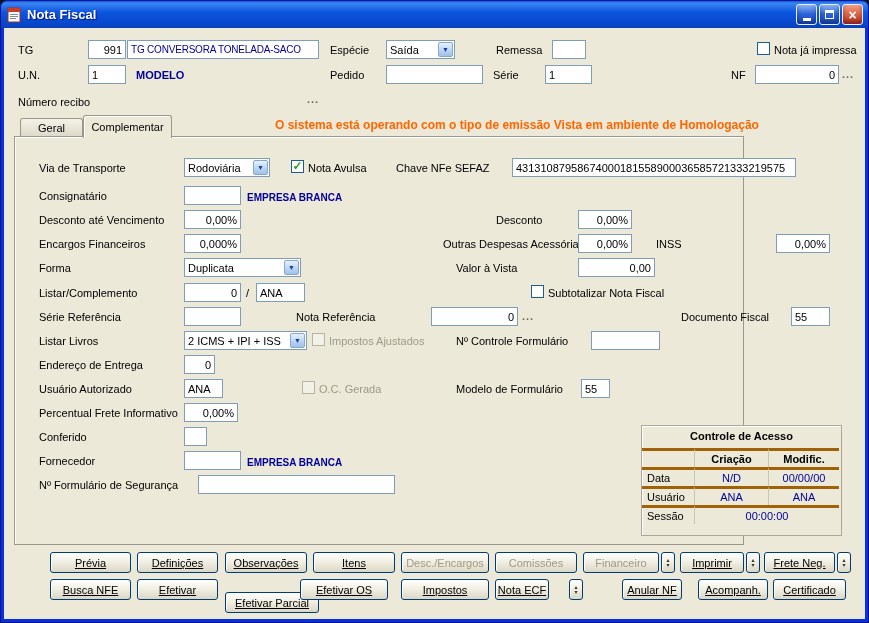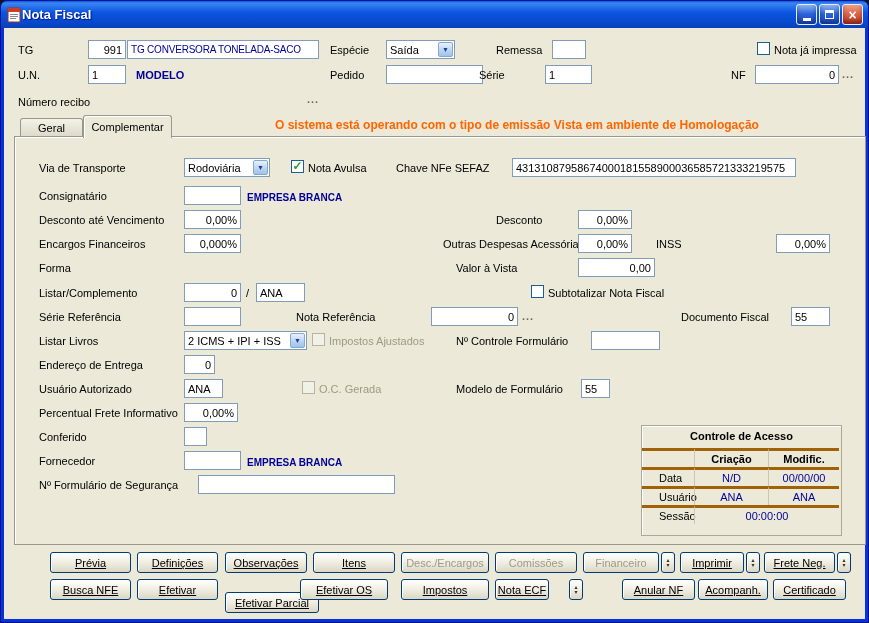--- a/index.html
+++ b/index.html
@@ -1,21 +1,21 @@
 <!DOCTYPE html>
 <html><head>
 <meta charset="utf-8">
 <style>
   *{box-sizing:border-box;margin:0;padding:0}
   html,body{width:869px;height:623px}
   body{background:#14141c;font-family:"Liberation Sans",sans-serif;font-size:11px;color:#000;position:relative;overflow:hidden}
 
   .window{position:absolute;inset:0;display:flex;flex-direction:column;border-radius:7px 7px 2px 2px;overflow:hidden;background:#0831D9;border:1px solid #00138C}
   .titlebar{height:27px;display:flex;align-items:center;padding:0 5px;background:linear-gradient(180deg,#0A59E8 0%,#3A86F2 8%,#0C55E0 42%,#0646C8 88%,#0A3FB4 100%)}
-  .title-text{color:#fff;font-weight:bold;font-size:13px;text-shadow:1px 1px 1px #00138C}
+  .title-text{color:#fff;font-weight:bold;font-size:13px;margin-left:5px;text-shadow:1px 1px 1px #00138C}
   .tb-spacer{flex:1}
   .tbtn{width:21px;height:21px;border-radius:3px;border:1px solid #E6EEFC;margin-left:2px;color:#fff;display:flex;align-items:center;justify-content:center;background:linear-gradient(180deg,#8CB4F4,#2B62D8 48%,#1C4CC0);box-shadow:inset 0 -3px 4px rgba(0,0,40,.35);cursor:default}
   .tbtn.close{background:linear-gradient(180deg,#F0A088,#DD6244 48%,#C03318)}
   .min-bar{width:8px;height:3px;background:#fff;margin-top:9px}
   .restore-sq{width:9px;height:9px;border:1px solid #fff;border-top:3px solid #fff}
   .close-x{font-size:14px;font-weight:bold;line-height:1}
 
   .client{flex:1;margin:0 3px 3px 3px;background:#ECE9D8;position:relative;font-size:11px}
 
   .lbl{position:absolute;white-space:nowrap;line-height:13px}
@@ -35,29 +35,29 @@
   .cb .tick{display:none;color:#21A121;font-weight:bold;font-size:12px;line-height:1;margin-top:-1px}
   .cb.checked .tick{display:block}
   .cb.disabled{border-color:#B8B4A2;background:#F2F1E8}
 
   .dots{position:absolute;color:#6a675a;font-weight:bold;letter-spacing:1px;cursor:default;line-height:10px}
 
   .tab{position:absolute;border:1px solid #9A988C;border-bottom:none;border-radius:3px 3px 0 0;display:flex;align-items:center;justify-content:center;background:linear-gradient(180deg,#F4F2E8,#DDD9C8);cursor:default}
   .tab.active{z-index:3;background:#ECE9D8;box-shadow:inset 1px 1px 0 #fff}
   .status{position:absolute;color:#FF6600;font-weight:bold;font-size:12px;text-align:center;white-space:nowrap}
 
-  .panel{position:absolute;left:10px;top:108px;width:852px;height:409px;background:#ECE9D8;border:1px solid #9A988C;box-shadow:inset 1px 1px 0 #fff;z-index:2}
+  .panel{position:absolute;left:10px;top:108px;width:730px;height:409px;background:#ECE9D8;border:1px solid #9A988C;box-shadow:inset 1px 1px 0 #fff;z-index:2}
 
   .gbox{position:absolute;left:626px;top:288px;width:201px;height:111px;border:1px solid #ACA899;box-shadow:inset 1px 1px 0 #fff;background:#ECE9D8}
   .gbox .gtitle{font-weight:bold;text-align:center;padding-top:4px;height:22px}
   .acc-grid{display:grid;grid-template-columns:52px 74px 71px}
   .acc-cell{height:19px;display:flex;align-items:center;justify-content:center;border-top:3px solid #a16207;white-space:nowrap}
   .acc-cell.c2,.acc-cell.c3{border-left:1px solid #C9C6B4}
   .acc-cell.h{font-weight:bold}
-  .acc-cell.l{justify-content:flex-start;padding-left:17px}
+  .acc-cell.l{justify-content:flex-start;padding-left:5px}
   .acc-cell.v{color:#00009B}
   .acc-cell.span2{grid-column:2/4}
 
   .btn{position:absolute;height:21px;border:1px solid #003C74;border-radius:3px;background:linear-gradient(180deg,#FFFFFF,#F2F0E4 45%,#DBD7C6);display:flex;align-items:center;justify-content:center;font-size:11px;cursor:default;box-shadow:inset 1px 1px 0 rgba(255,255,255,.9)}
   .btn span{text-decoration:underline;white-space:nowrap}
   .btn.disabled span{text-decoration:none;color:#9D9A84}
   .btn.narrow{flex-direction:column;padding:0}
   .btn.narrow span{text-decoration:none;font-size:6px;line-height:5px;color:#333}
 </style>
 </head>
@@ -99,21 +99,21 @@
     <span class="lbl" style="left:492px;top:16px">Remessa</span>
     <input class="field" style="left: 548px; top: 12px; width: 34px;">
     <span class="cb" style="left:753px;top:14px"></span>
     <span class="lbl" style="left:770px;top:16px">Nota já impressa</span>
 
     <span class="lbl" style="left:14px;top:41px">U.N.</span>
     <input class="field" style="left: 84px; top: 37px; width: 38px;" value="1">
     <span class="lbl navy" style="left:132px;top:41px">MODELO</span>
     <span class="lbl" style="left:326px;top:41px">Pedido</span>
     <input class="field" style="left: 382px; top: 37px; width: 97px;">
-    <span class="lbl" style="left:475px;top:41px">Série</span>
+    <span class="lbl" style="left:489px;top:41px">Série</span>
     <input class="field" style="left: 541px; top: 37px; width: 47px;" value="1">
     <span class="lbl" style="left:727px;top:41px">NF</span>
     <input class="field num" style="left: 751px; top: 37px; width: 84px;" value="0">
     <span class="dots" style="left:838px;top:41px">...</span>
 
     <span class="lbl" style="left:14px;top:68px">Número recibo</span>
     <span class="dots" style="left:303px;top:66px">...</span>
 
     <div class="tab" style="left:16px;top:90px;width:63px;height:19px">
         <span>Geral</span>
@@ -147,20 +147,24 @@
       <input class="field num" style="left: 563px; top: 73px; width: 54px;" value="0,00%">
 
       <span class="lbl" style="left:24px;top:101px">Encargos Financeiros</span>
       <input class="field num" style="left: 169px; top: 97px; width: 57px;" value="0,000%">
       <span class="lbl" style="left:428px;top:101px">Outras Despesas Acessórias</span>
       <input class="field num" style="left: 563px; top: 97px; width: 54px;" value="0,00%">
       <span class="lbl" style="left:641px;top:101px">INSS</span>
       <input class="field num" style="left: 761px; top: 97px; width: 54px;" value="0,00%">
 
       <span class="lbl" style="left:24px;top:125px">Forma</span>
+      <div class="combo" style="left:169px;top:121px;width:117px">
+        <span class="cval">Duplicata</span>
+        <span class="arrow">▼</span>
+      </div>
       <span class="lbl" style="left:441px;top:125px">Valor à Vista</span>
       <input class="field num" style="left: 563px; top: 121px; width: 77px;" value="0,00">
 
       <span class="lbl" style="left:24px;top:150px">Listar/Complemento</span>
       <input class="field num" style="left: 169px; top: 146px; width: 57px;" value="0">
       <span class="lbl" style="left:231px;top:150px">/</span>
       <input class="field" style="left: 241px; top: 146px; width: 49px;" value="ANA">
       <span class="cb" style="left:516px;top:148px"></span>
       <span class="lbl" style="left:533px;top:150px">Subtotalizar Nota Fiscal</span>
 
@@ -278,21 +282,21 @@
     <div class="btn" style="left:397px;top:551px;width:88px">
         <span>Impostos</span>
       </div>
     <div class="btn" style="left:491px;top:551px;width:54px">
         <span>Nota ECF</span>
       </div>
     <div class="btn narrow" style="left:565px;top:551px;width:14px">
         <span>▴</span>
         <span>▾</span>
       </div>
-    <div class="btn" style="left:618px;top:551px;width:73px">
+    <div class="btn" style="left:618px;top:551px;width:60px">
         <span>Anular NF</span>
       </div>
     <div class="btn" style="left:694px;top:551px;width:70px">
         <span>Acompanh.</span>
       </div>
     <div class="btn" style="left:769px;top:551px;width:73px">
         <span>Certificado</span>
       </div>
 
   </div>

